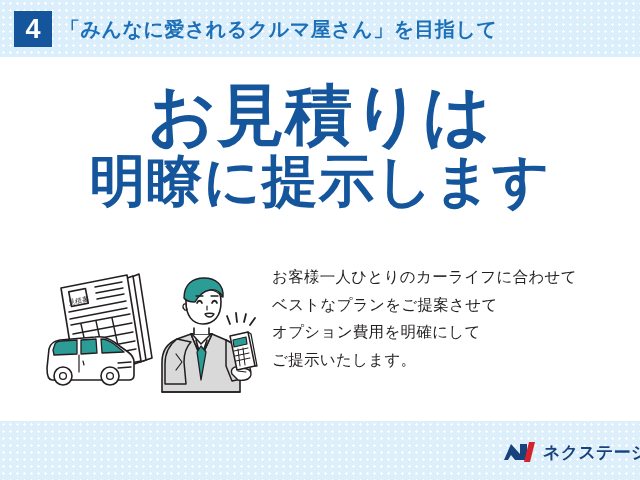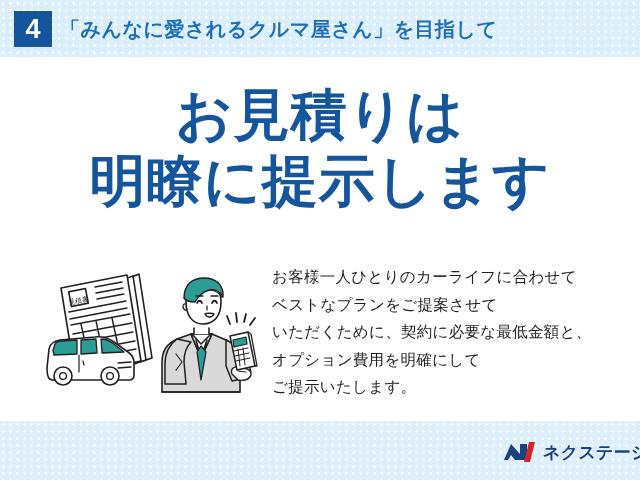--- a/index.html
+++ b/index.html
@@ -72,21 +72,21 @@
     left: 0;
     top: 82px;
     width: 640px;
     text-align: center;
     color: #15559c;
     font-weight: bold;
     letter-spacing: 1px;
   }
   #headline .line1 {
     display: block;
-    font-size: 56px;
+    font-size: 67px;
     line-height: 66px;
   }
   #headline .line2 {
     display: block;
     font-size: 56px;
     line-height: 66px;
   }
 
   
   #body-copy {
@@ -141,21 +141,20 @@
   <div id="header-title">「みんなに愛されるクルマ屋さん」を目指して</div>
 
   <div id="headline">
     <span class="line1">お見積りは</span>
     <span class="line2">明瞭に提示します</span>
   </div>
 
   <div id="body-copy">
     <span class="bline">お客様一人ひとりのカーライフに合わせて</span>
     <span class="bline">ベストなプランをご提案させて</span>
-    <span class="bline">いただくために、契約に必要な最低金額と、</span>
     <span class="bline">オプション費用を明確にして</span>
     <span class="bline">ご提示いたします。</span>
   </div>
 
   <div id="illustration">
     <svg viewBox="0 0 240 160" width="240" height="160" aria-hidden="true">
       <g fill="none" stroke="#231f20" stroke-width="1.6" stroke-linecap="round" stroke-linejoin="round">
 
         <g>
           <path d="M95 16 L105 12 L118 96 L106 100 Z" fill="#ffffff"></path>

